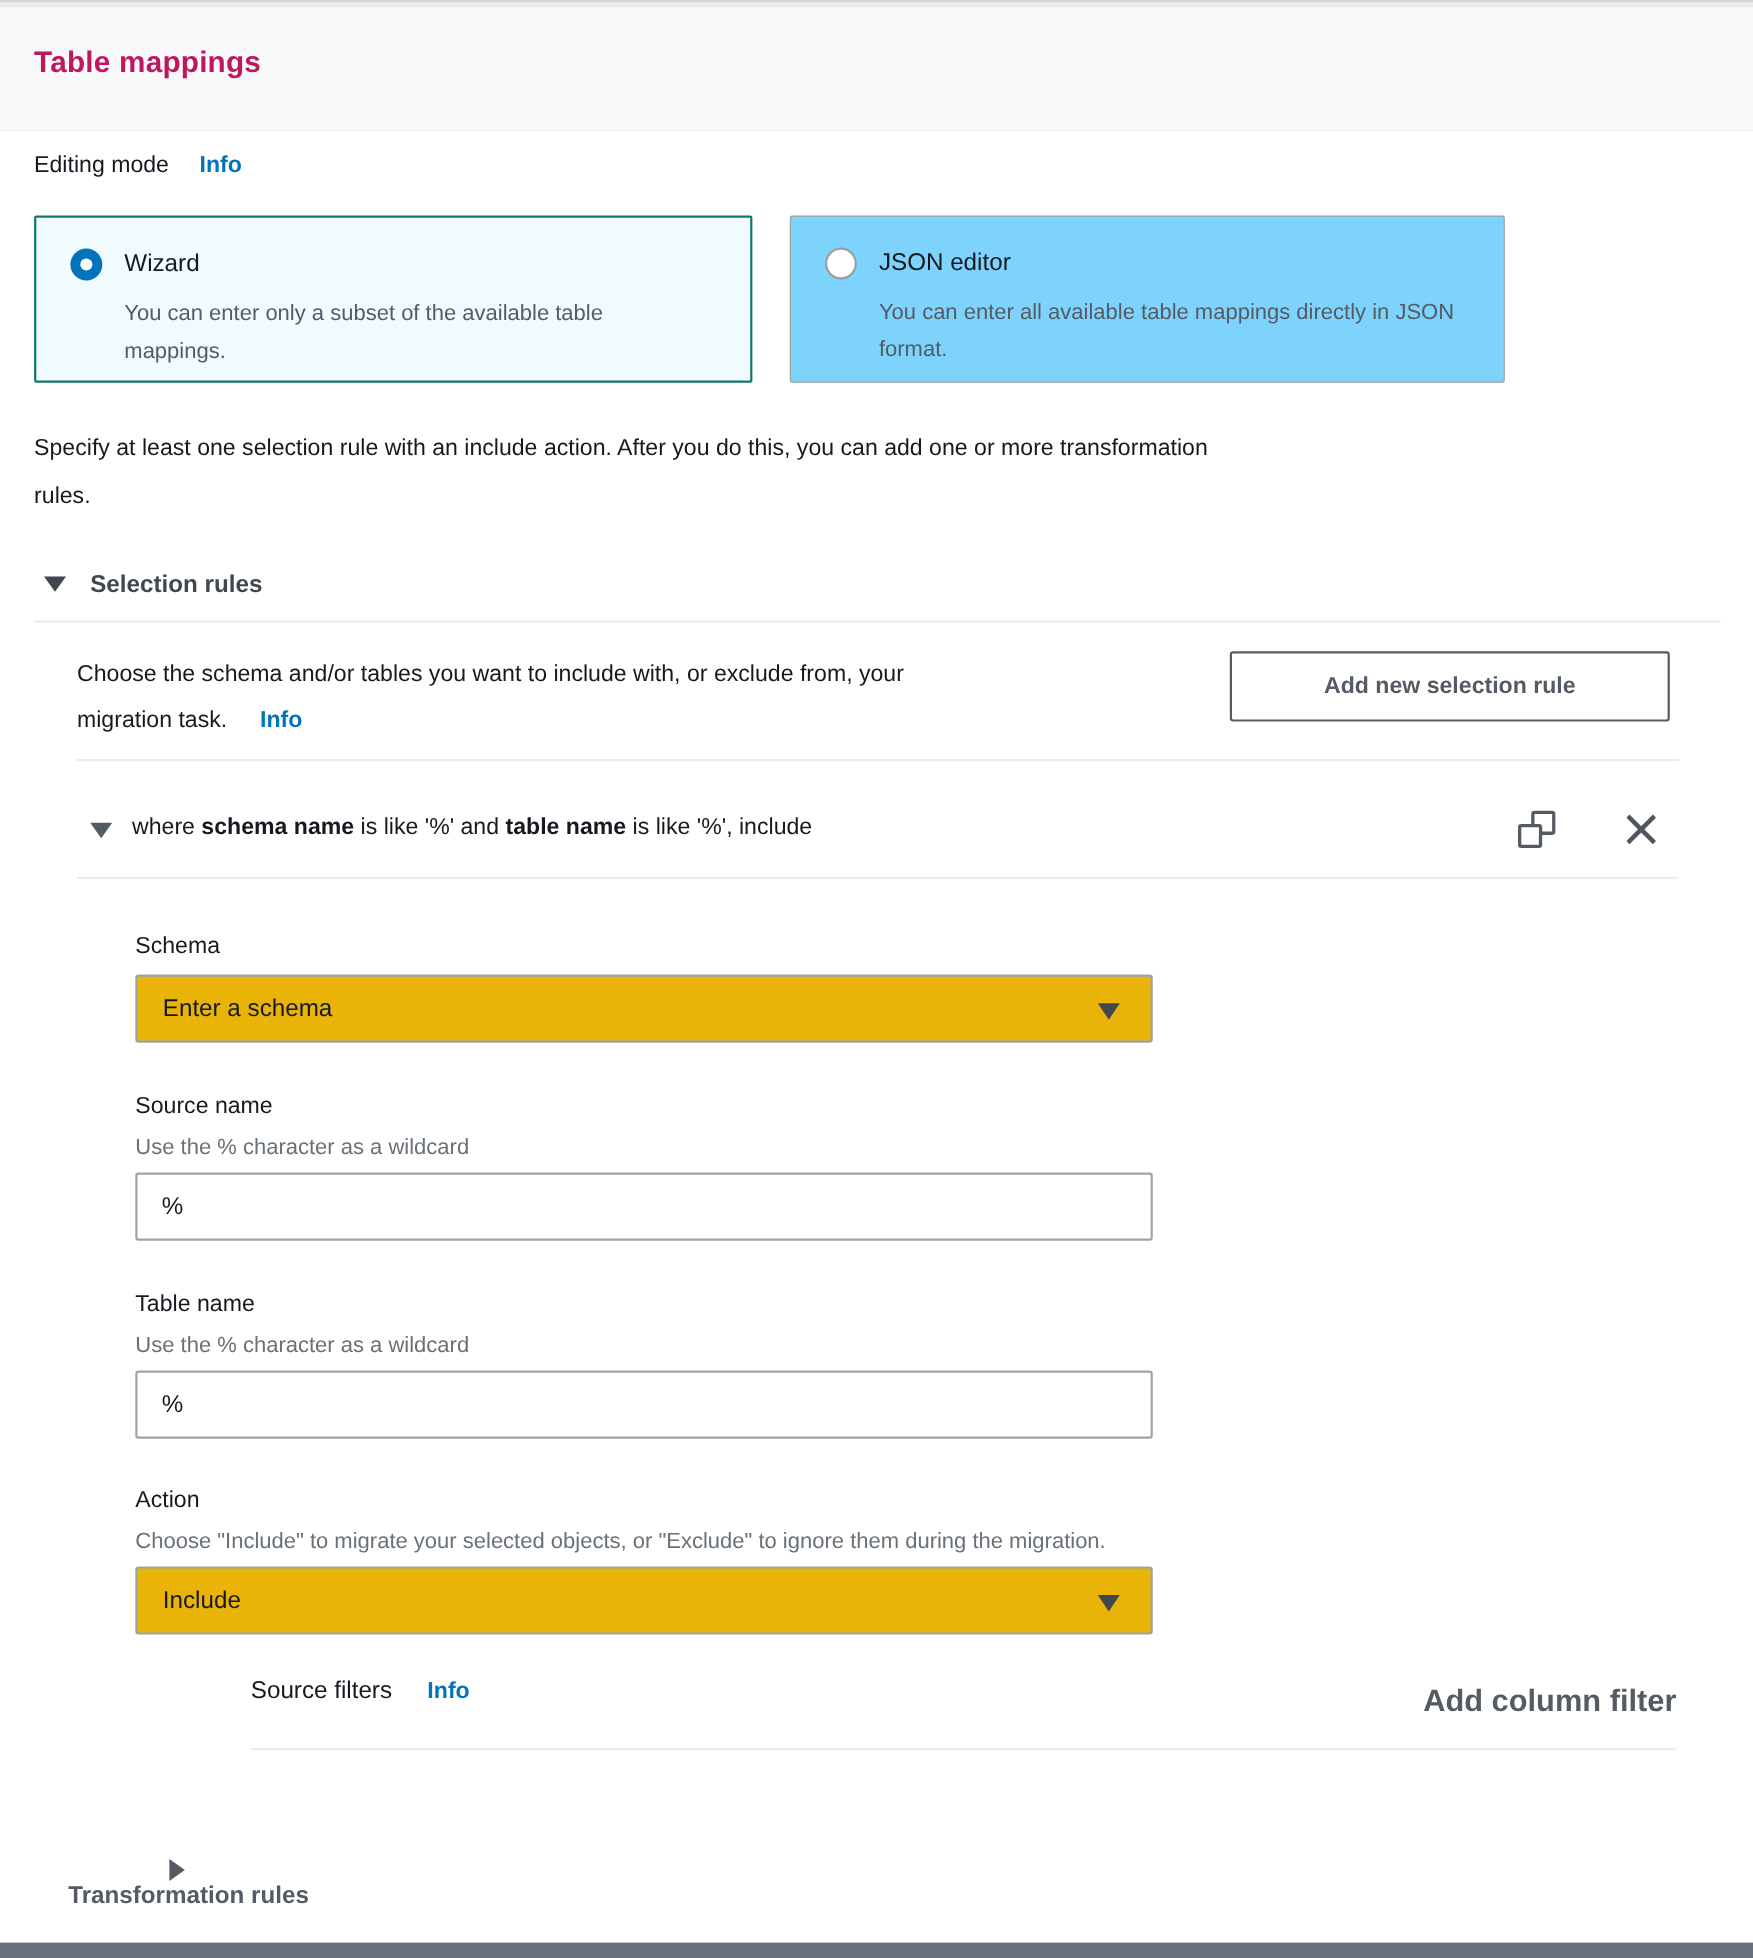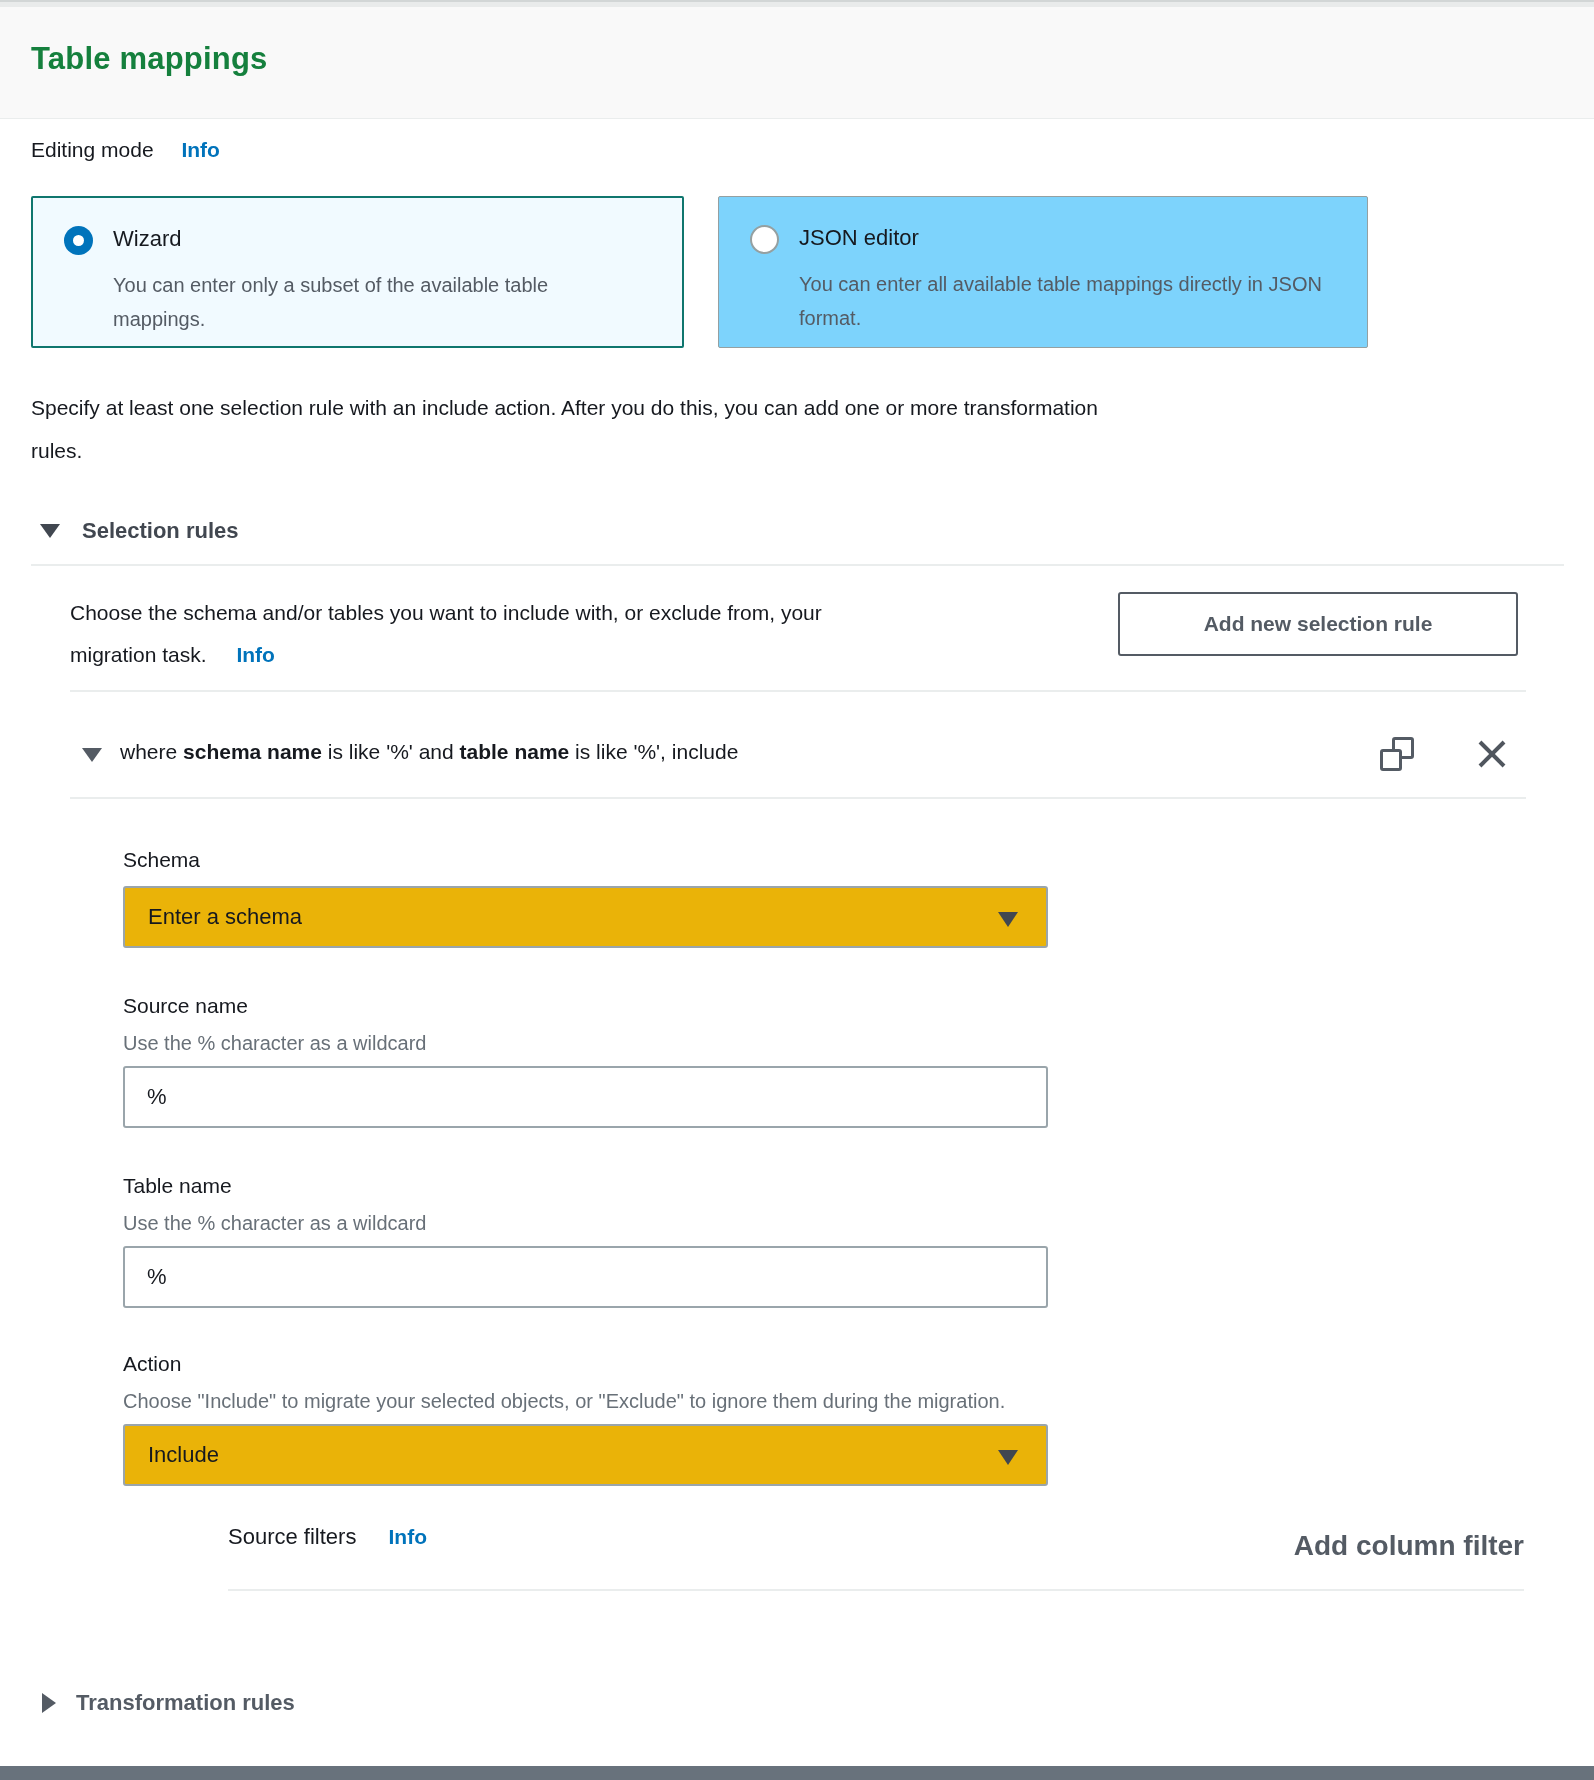--- a/index.html
+++ b/index.html
@@ -7,21 +7,21 @@
   .page {
     position:relative; width:1594px; height:1780px; overflow:hidden;
     background:#ffffff; font-family:"Liberation Sans", sans-serif; color:#16191f;
   }
   
   .top-strip { position:absolute; left:0; top:0; width:1594px; height:7px;
     background:#e9ebeb; border-top:2px solid #d2d6d6; }
   
   .header-band { position:absolute; left:0; top:7px; width:1594px; height:112px;
     background:#f9f9f9; border-bottom:1px solid #eaeded; }
-  .page-title { position:absolute; left:31px; top:34px; font-size:31px; font-weight:700; color:#15803d; letter-spacing:0.2px; }
+  .page-title { position:absolute; left:31px; top:34px; font-size:27px; font-weight:700; color:#be185d; letter-spacing:0.2px; }
 
   .info-link { color:#0073bb; font-weight:700; text-decoration:none; cursor:pointer; }
 
   
   .editing-row { position:absolute; left:31px; top:138px; font-size:21px; color:#16191f; }
   .editing-row .info-link { margin-left:22px; font-size:21px; }
 
   
   .radio-card { position:absolute; top:196px; height:152px; border-radius:2px; cursor:pointer; }
   .card-wizard { left:31px; width:653px; background:#f1faff; border:2px solid #0f766e; }
@@ -37,21 +37,21 @@
 
   
   .intro { position:absolute; left:31px; top:386px; font-size:21px; line-height:43px; color:#16191f; }
 
   
   .caret-down { width:0; height:0; border-left:10px solid transparent; border-right:10px solid transparent; border-top:14px solid #414750; display:inline-block; }
   .caret-right { width:0; height:0; border-top:10px solid transparent; border-bottom:10px solid transparent; border-left:14px solid #545b64; display:inline-block; }
   .section-header { position:absolute; display:flex; align-items:center; cursor:pointer; }
   .sel-rules-header { left:40px; top:518px; }
   .sel-rules-header .section-title { margin-left:22px; font-size:22px; font-weight:700; color:#414750; }
-  .transf-header { left:42px; top:1690px; }
+  .transf-header { left:42px; top:1690px;flex-direction:column; }
   .transf-header .section-title { margin-left:20px; font-size:22px; font-weight:700; color:#545b64; }
 
   .divider { position:absolute; height:0; border-top:2px solid #eaeded; }
   .div-1 { left:31px; top:564px; width:1533px; }
   .rule-div-top { left:70px; top:690px; width:1456px; }
   .rule-div-bottom { left:70px; top:797px; width:1456px; }
   .sf-divider { left:228px; top:1589px; width:1296px; }
 
   
   .choose-block { position:absolute; left:70px; top:592px; font-size:21px; line-height:42px; color:#16191f; }

